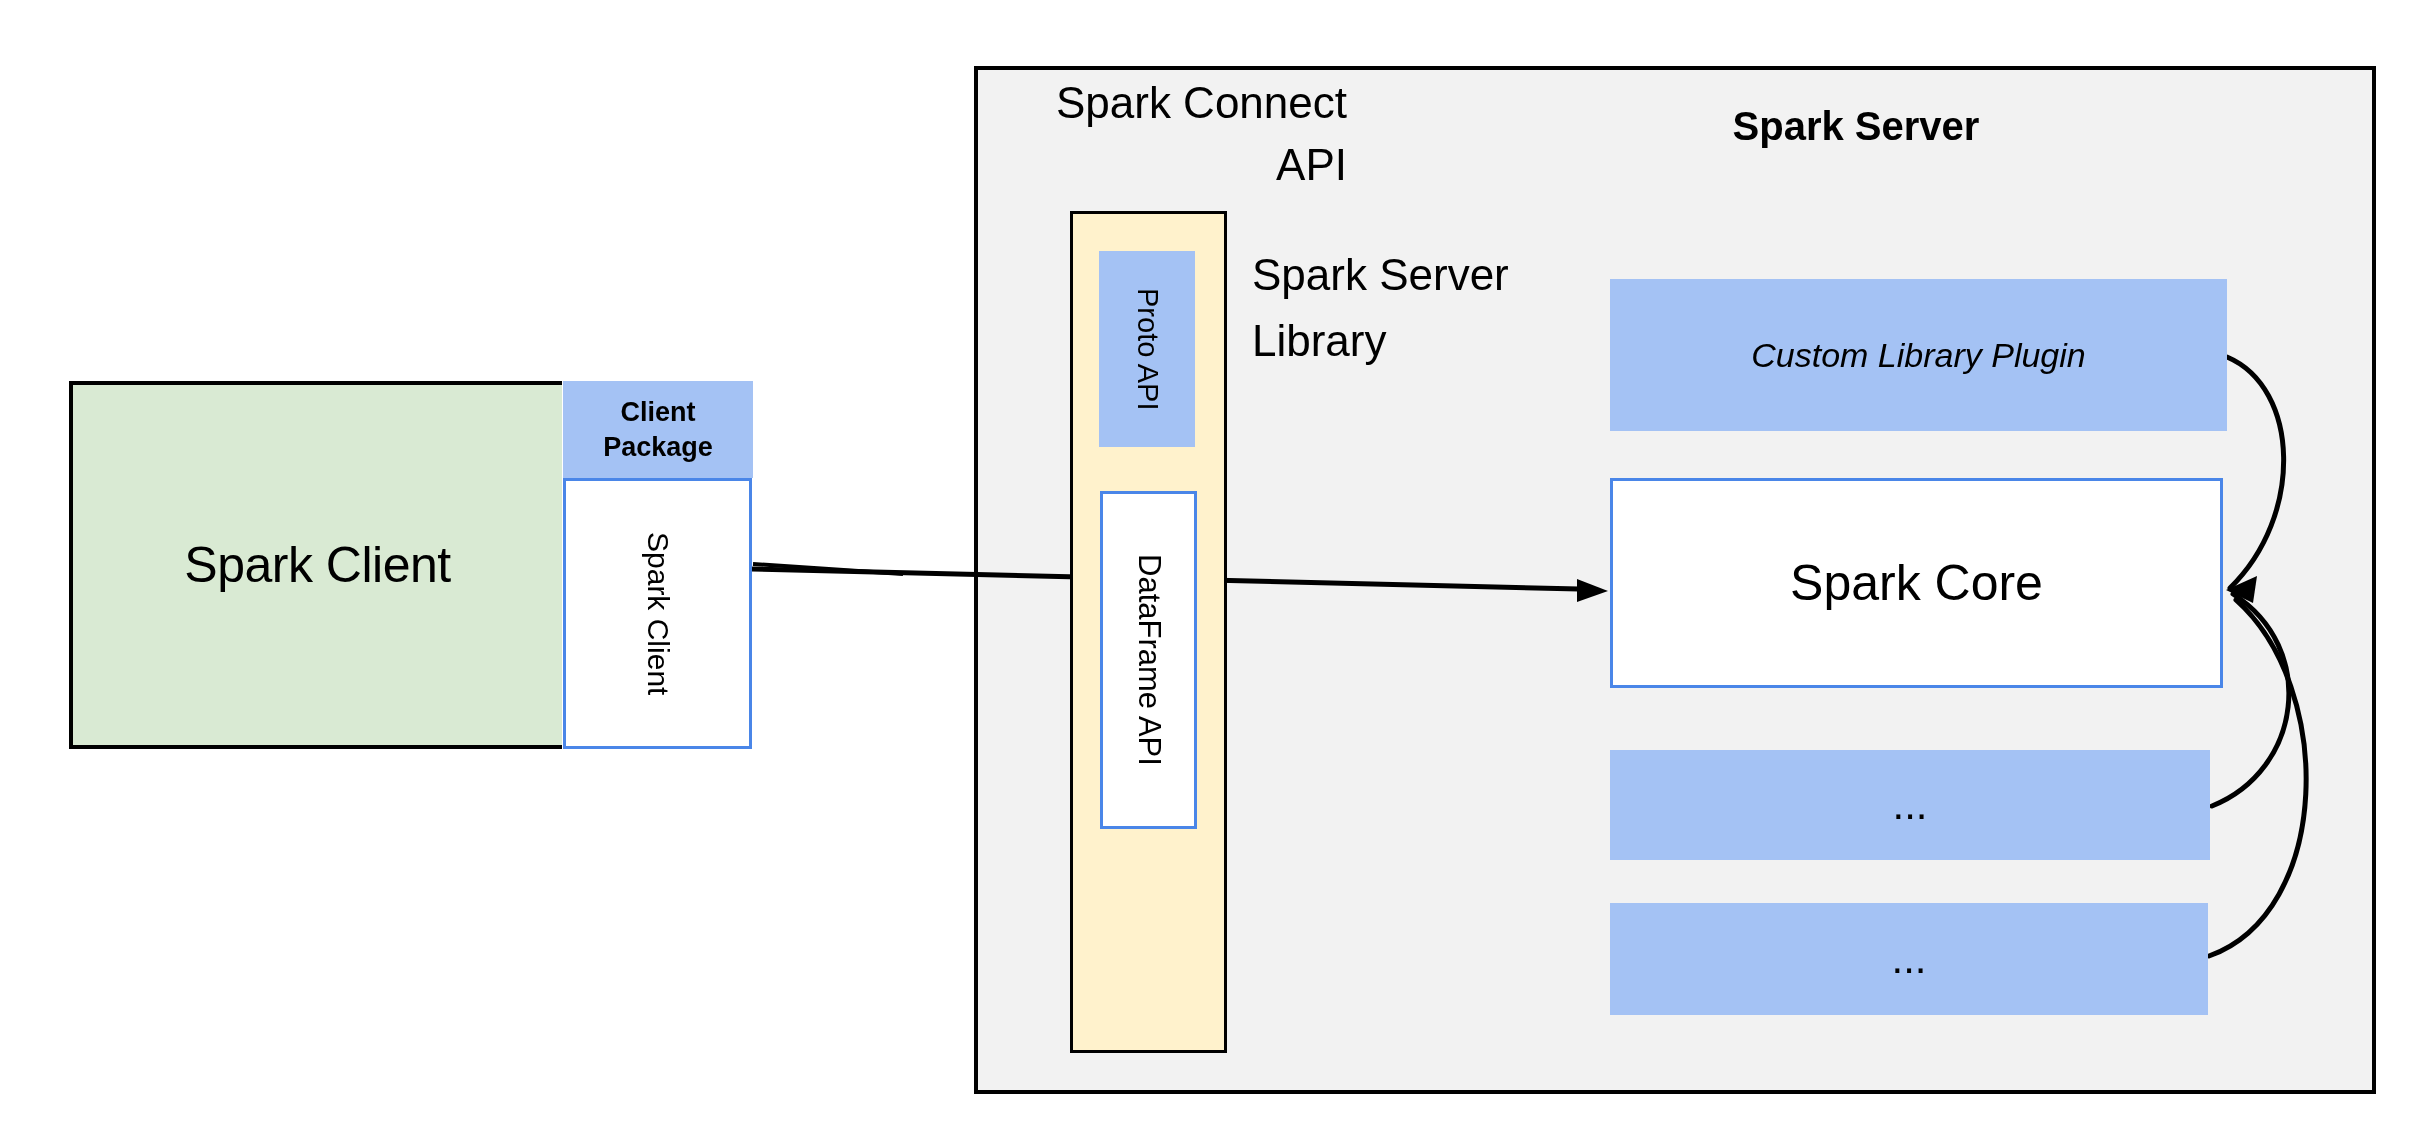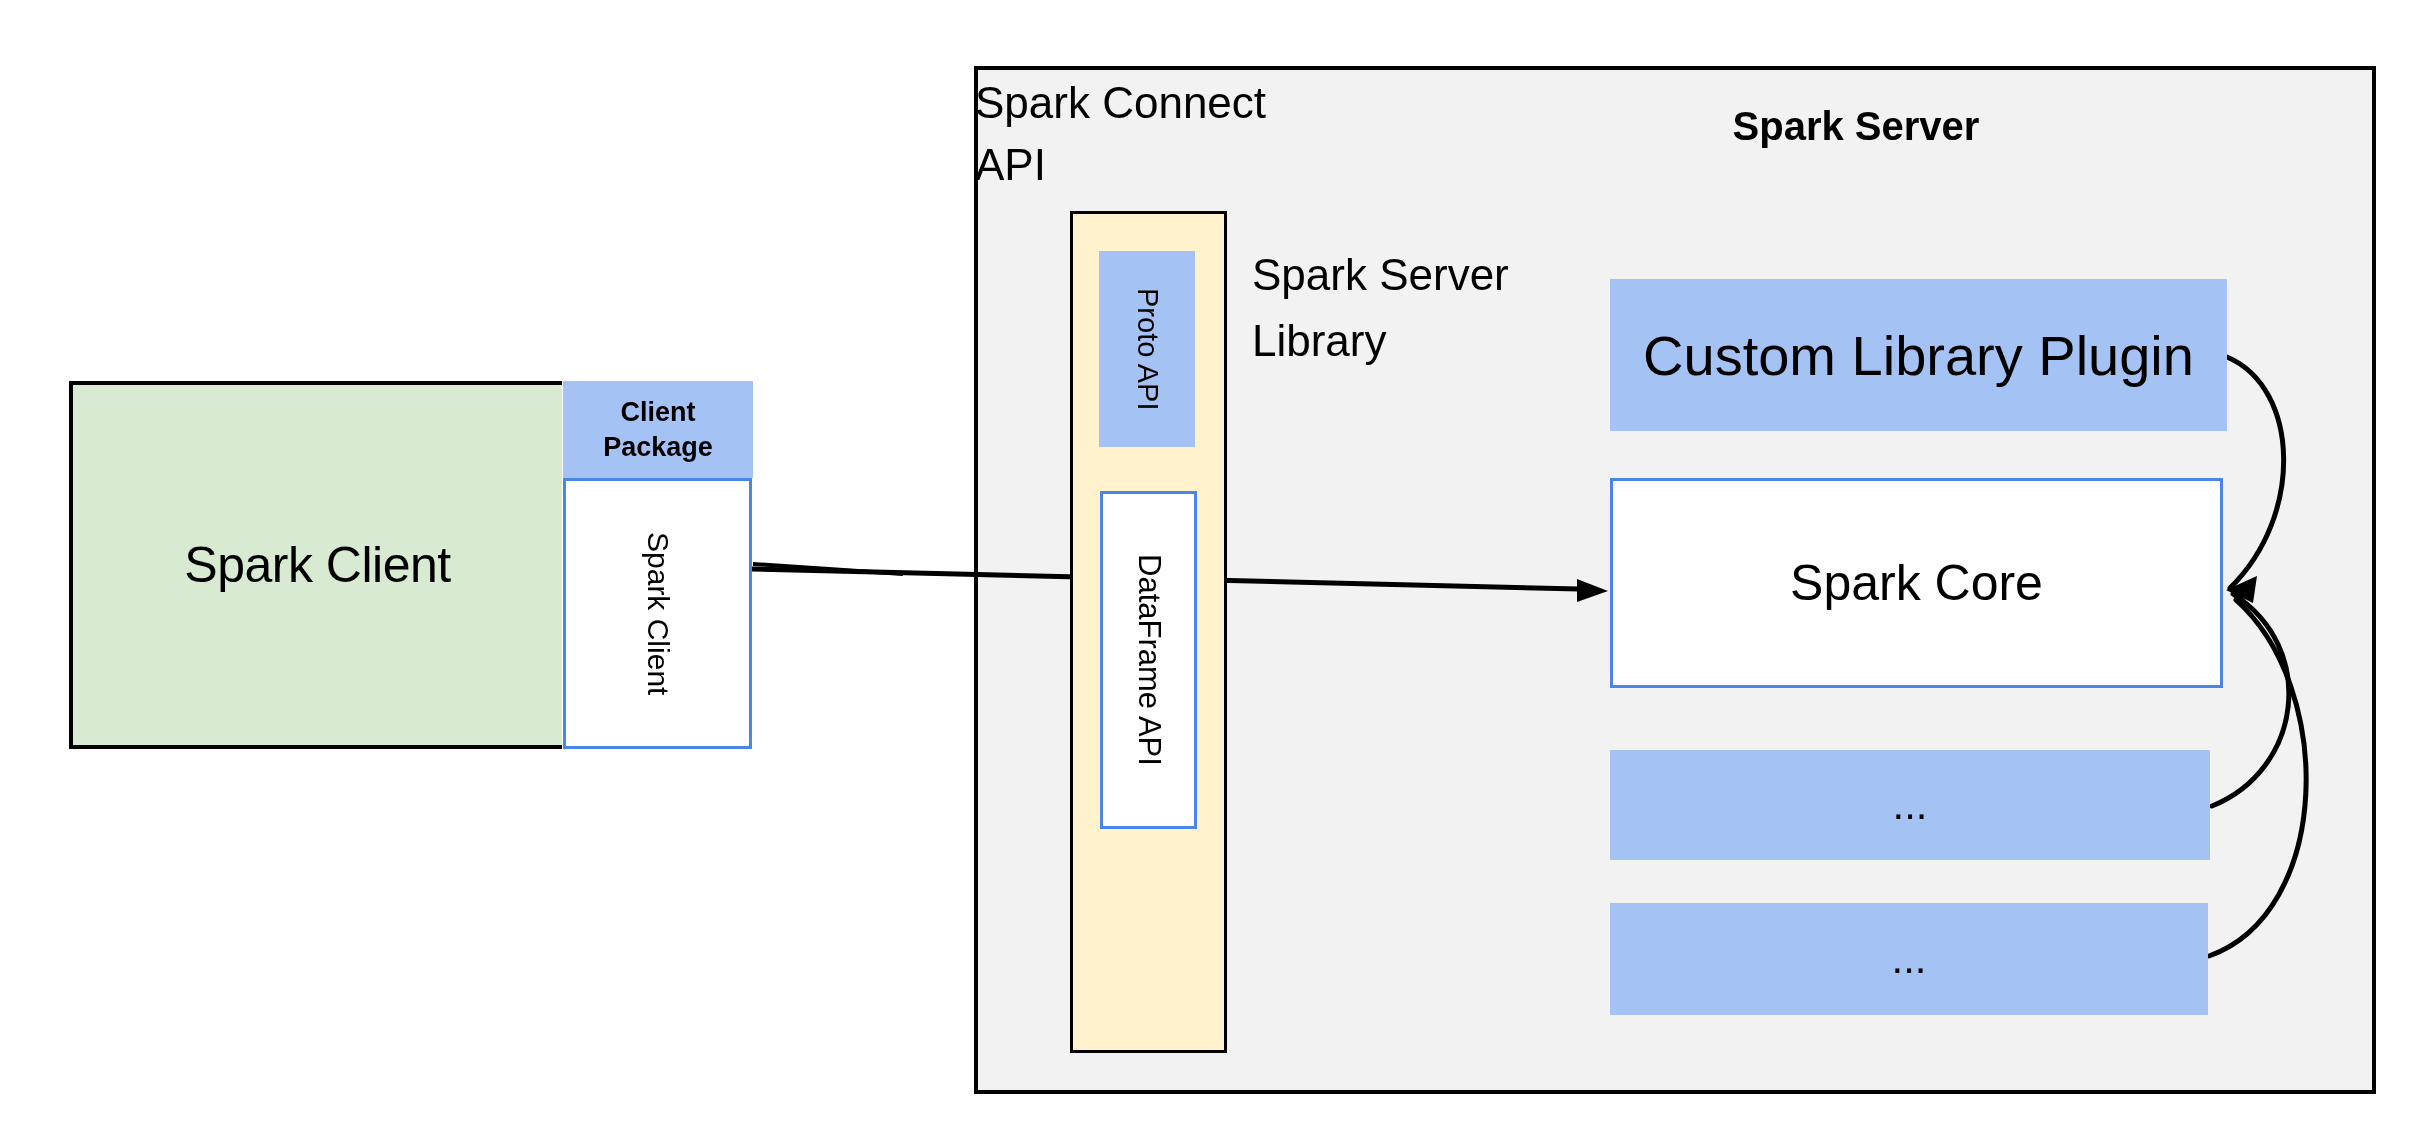--- a/index.html
+++ b/index.html
@@ -47,21 +47,21 @@
     left:563px;top:478px;width:189px;height:271px;
     background:#fff;border:3px solid #4a86e8;
     display:flex;align-items:center;justify-content:center;
   }
   .vtext{writing-mode:vertical-rl;text-orientation:mixed;white-space:nowrap;}
   #spark-client-label{font-size:30px;}
 
   
   #connect-api-label{
     left:975px;top:72px;width:372px;
-    font-size:44px;line-height:62px;text-align:left;
+    font-size:44px;line-height:62px;text-align:right;
   }
 
   
   #library-box{
     left:1070px;top:211px;width:157px;height:842px;
     background:#fff2cc;border:3px solid #000;
   }
   #proto-api-box{
     left:1099px;top:251px;width:96px;height:196px;
     background:#a4c2f4;
@@ -86,21 +86,21 @@
     left:1606px;top:103px;width:500px;
     font-size:40px;font-weight:bold;text-align:center;line-height:46px;
   }
 
   
   #custom-plugin-box{
     left:1610px;top:279px;width:617px;height:152px;
     background:#a4c2f4;
     display:flex;align-items:center;justify-content:center;
   }
-  #custom-plugin-label{font-size:56px;}
+  #custom-plugin-label{font-size:34px;font-style:italic;}
   #spark-core-box{
     left:1610px;top:478px;width:613px;height:210px;
     background:#fff;border:3px solid #4a86e8;
     display:flex;align-items:center;justify-content:center;
   }
   #spark-core-label{font-size:50px;}
   #plugin-slot-1{
     left:1610px;top:750px;width:600px;height:110px;
     background:#a4c2f4;
     display:flex;align-items:center;justify-content:center;

